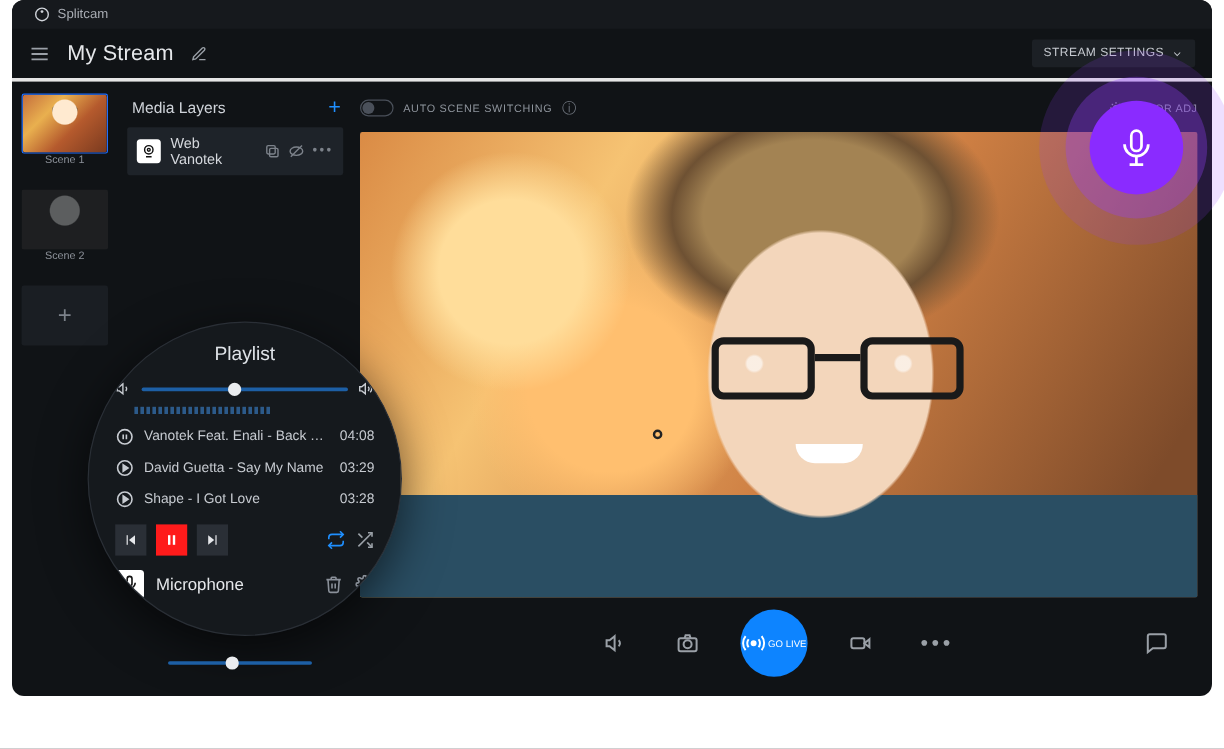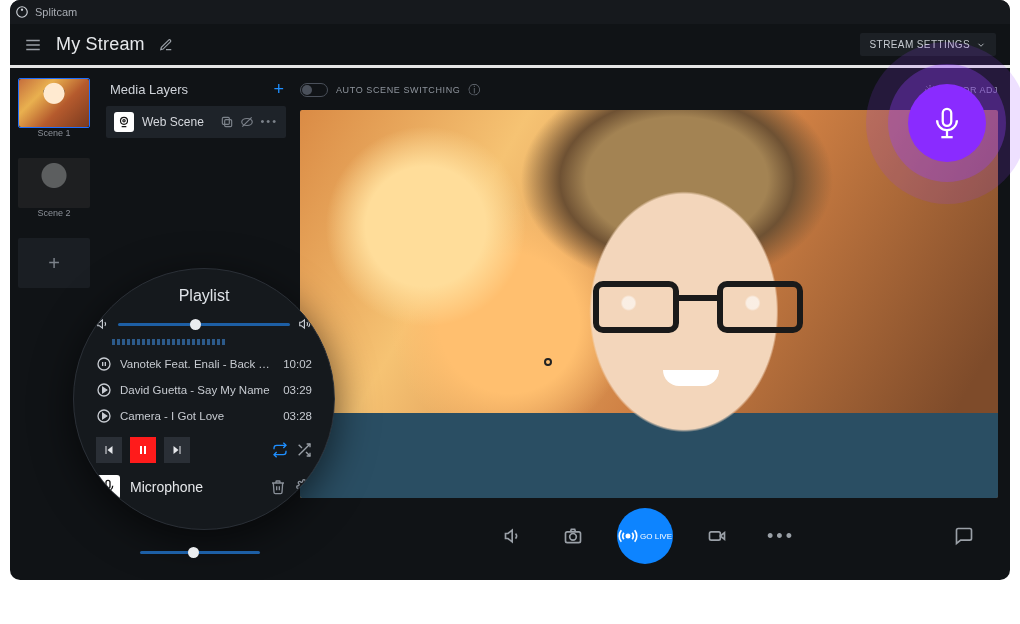--- a/index.html
+++ b/index.html
@@ -14,21 +14,21 @@
   margin: 0 10px;
   background: #101316;
   border-radius: 10px;
   display: flex; flex-direction: column;
   overflow: hidden;
   position: relative;
 }
 
 .titlebar {
   height: 24px; display: flex; align-items: center;
-  color: #a8acb3; font-size: 11px; padding: 0 5px;
+  color: #a8acb3; font-size: 11px; padding: 0 18px;
   background: #16191d;
 }
 .titlebar .logo { width: 14px; height: 14px; margin-right: 6px; }
 
 .header {
   height: 44px; display: flex; align-items: center; justify-content: space-between;
   padding: 0 14px 0 14px; border-bottom: 3px solid #e5e5e5;
 }
 .header-left { display: flex; align-items: center; gap: 14px; }
 .menu-icon svg, .edit-icon svg { stroke: #9aa0a7; }
@@ -234,21 +234,21 @@
         <span class="add-layer">+</span>
       </div>
       <div class="layer-item">
         <span class="layer-icon">
           <svg width="14" height="14" viewBox="0 0 24 24" fill="none" stroke="#111" stroke-width="2">
               <circle cx="12" cy="10" r="6"></circle>
               <circle cx="12" cy="10" r="2"></circle>
               <path d="M8 20h8"></path>
             </svg>
         </span>
-        <span class="lbl">Web Scene</span>
+        <span class="lbl">Web Vanotek</span>
         <span class="layer-ctrls">
           <svg width="14" height="14" viewBox="0 0 24 24" fill="none" stroke="#7c828a" stroke-width="2">
               <rect x="8" y="8" width="12" height="12" rx="2"></rect>
               <rect x="4" y="4" width="12" height="12" rx="2"></rect>
             </svg>
           <svg width="14" height="14" viewBox="0 0 24 24" fill="none" stroke="#7c828a" stroke-width="2">
               <ellipse cx="12" cy="12" rx="9" ry="6"></ellipse>
               <line x1="4" y1="20" x2="20" y2="4"></line>
             </svg>
           <span style="letter-spacing:2px;">•••</span>
@@ -372,40 +372,40 @@
 
     <div class="track">
       <span class="tbtn">
           <svg width="16" height="16" viewBox="0 0 24 24" fill="none" stroke-width="2">
             <circle cx="12" cy="12" r="9"></circle>
             <line x1="10" y1="9" x2="10" y2="15"></line>
             <line x1="14" y1="9" x2="14" y2="15"></line>
           </svg>
         </span>
       <span class="tname">Vanotek Feat. Enali - Back To...</span>
-      <span class="tdur">10:02</span>
+      <span class="tdur">04:08</span>
     </div>
     <div class="track">
       <span class="tbtn">
           <svg width="16" height="16" viewBox="0 0 24 24" fill="none" stroke-width="2">
             <circle cx="12" cy="12" r="9"></circle>
             <polygon points="10 8 16 12 10 16 10 8" fill="#c7cbd1"></polygon>
           </svg>
         </span>
       <span class="tname">David Guetta - Say My Name</span>
       <span class="tdur">03:29</span>
     </div>
     <div class="track">
       <span class="tbtn">
           <svg width="16" height="16" viewBox="0 0 24 24" fill="none" stroke-width="2">
             <circle cx="12" cy="12" r="9"></circle>
             <polygon points="10 8 16 12 10 16 10 8" fill="#c7cbd1"></polygon>
           </svg>
         </span>
-      <span class="tname">Camera - I Got Love</span>
+      <span class="tname">Shape - I Got Love</span>
       <span class="tdur">03:28</span>
     </div>
 
     <div class="transport">
       <span class="tbtn-box">
           <svg width="12" height="12" viewBox="0 0 24 24" fill="#e6e8eb">
             <polygon points="19 20 9 12 19 4 19 20"></polygon>
             <rect x="5" y="4" width="2" height="16"></rect>
           </svg>
         </span>

